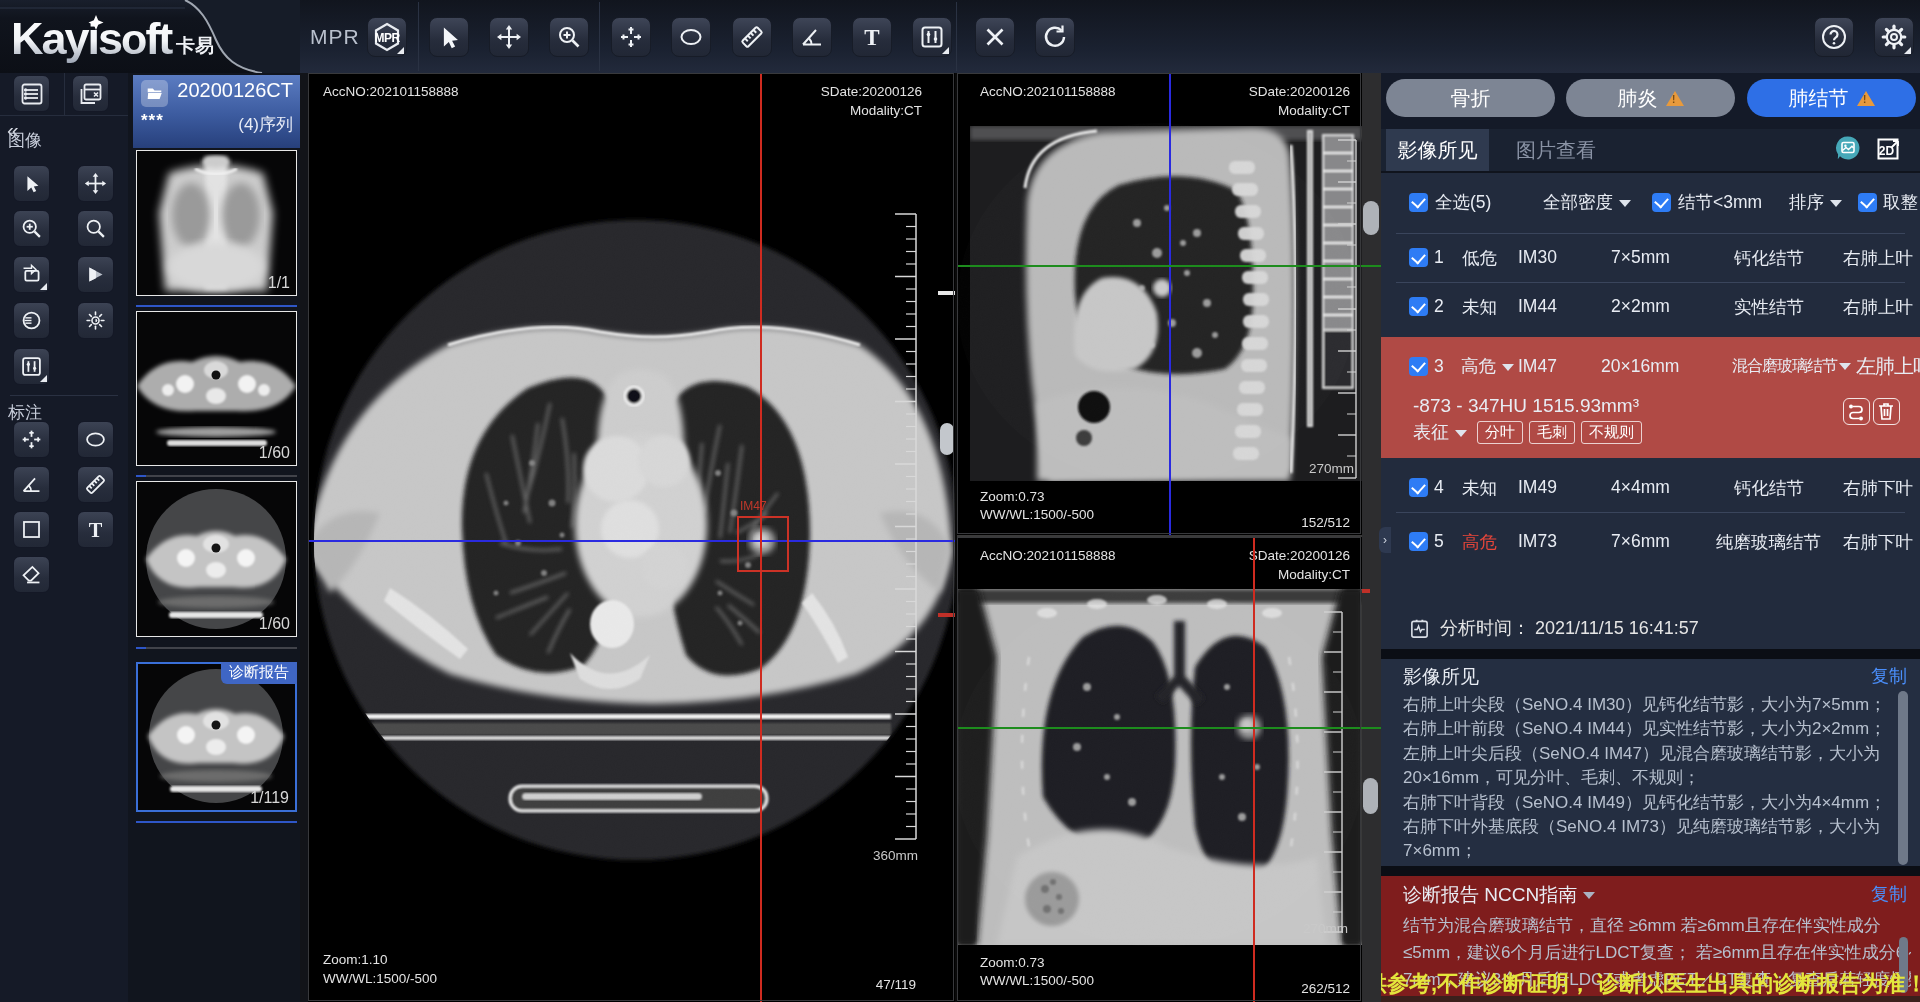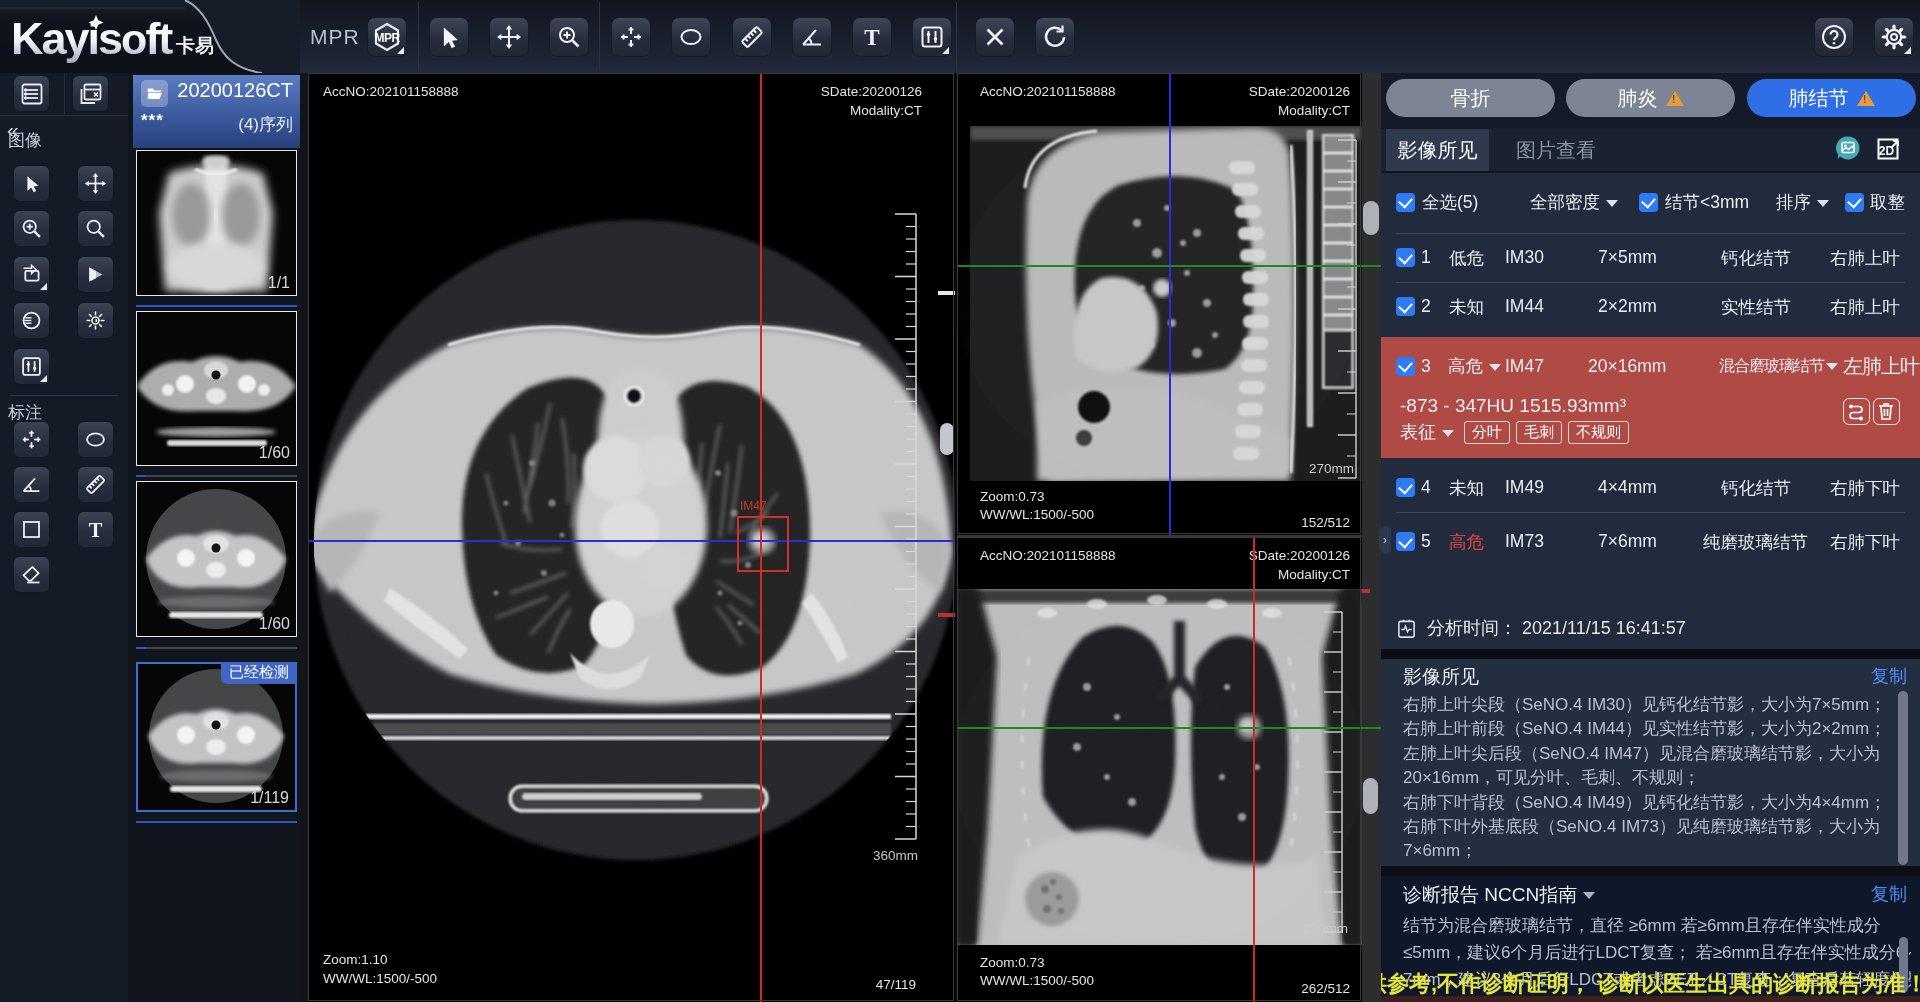--- a/index.html
+++ b/index.html
@@ -44,21 +44,21 @@
   .pill { position:absolute; top:6px; height:38px; width:169px; border-radius:19px;
     color:#fff; font-size:20px; display:flex; align-items:center; justify-content:center; gap:8px; }
   .warn { width:0; height:0; border-left:9px solid transparent; border-right:9px solid transparent;
     border-bottom:15px solid #e89a3c; position:relative; }
   .warn:after { content:"!"; position:absolute; left:-2.5px; top:3px; font-size:10px; color:#7a4a10; font-weight:bold; }
   .cb { width:19px; height:19px; border-radius:4px; background:#2e7cf5; position:relative; flex:none; }
   .cb:after { content:""; position:absolute; left:4.5px; top:2.5px; width:7px; height:10px;
     border-right:2.5px solid #fff; border-bottom:2.5px solid #fff; transform:rotate(42deg); }
   .caret { display:inline-block; width:0; height:0; border-left:6px solid transparent;
     border-right:6px solid transparent; border-top:7px solid #dfe4ec; vertical-align:middle; margin-left:6px; }
-  .row { position:absolute; left:0; width:500px; display:flex; align-items:center;
+  .row { position:absolute; left:13px; width:500px; display:flex; align-items:center;
     color:#e8ecf3; font-size:17.5px; }
   .row span { white-space:nowrap; }
   .bl { white-space:nowrap; overflow:hidden; }
   .rsep { position:absolute; left:15px; width:509px; height:1px; background:#3a455c; }
   .seclabel { color:#e8ecf3; font-size:19px; }
   .copy { position:absolute; right:13px; color:#4a8efa; font-size:18px; }
   .body-text { color:#b7c0ce; font-size:17px; line-height:24.4px; }
   .tag { display:inline-block; border:1px solid rgba(255,255,255,.75); border-radius:3px;
     font-size:15px; color:#fff; padding:1px 7px; margin-right:6px; }
 </style>
@@ -433,21 +433,21 @@
         <circle cx="78" cy="72" r="67" fill="#454648"></circle>
         <path d="M10,72 Q30,44 59,50 Q78,40 97,50 Q126,44 146,72 Q134,104 95,99 L61,99 Q22,104 10,72 Z" fill="#c4c4c4" filter="url(#b2)"></path>
         <ellipse cx="78" cy="57" rx="13" ry="9" fill="#e2e2e2" filter="url(#b1)"></ellipse>
         <circle cx="78" cy="61" r="4.5" fill="#141414"></circle>
         <circle cx="48" cy="71" r="9" fill="#f4f4f4" filter="url(#b1)"></circle>
         <circle cx="108" cy="71" r="9" fill="#f4f4f4" filter="url(#b1)"></circle>
         <ellipse cx="78" cy="83" rx="10" ry="8" fill="#ececec" filter="url(#b1)"></ellipse>
         <ellipse cx="78" cy="112" rx="56" ry="6" fill="#6c6c6c" filter="url(#b2)"></ellipse>
         <rect x="32" y="122" width="92" height="6" rx="3" fill="#e6e6e6" filter="url(#b1)"></rect>
       </svg>
-      <div class="abs" style="right:-2px;top:-2px;background:#3f66c4;color:#fff;font-size:15px;padding:1px 8px 2px;border-radius:0 0 0 6px">已经检测</div>
+      <div class="abs" style="right:-2px;top:-2px;background:#3f66c4;color:#fff;font-size:15px;padding:1px 8px 2px;border-radius:0 0 0 6px">诊断报告</div>
       <div class="tlabel">1/119</div>
     </div>
     <div class="abs" style="left:8px;top:748px;width:161px;height:2px;background:#2e56c8"></div>
   </div>
   <div id="vp-main" class="abs vp" style="left:300px;top:73px;width:656px;height:929px;">
     <div class="abs" style="left:0;top:0;width:8px;height:929px;background:#121419;z-index:5"></div>
     <div class="abs" style="left:8px;top:0;width:646px;height:928px;border:1px solid #38393c;z-index:6"></div>
     <svg class="abs" style="left:0;top:0" width="656" height="929" viewBox="0 0 656 929">
       <defs>
         <filter id="mb1">
@@ -887,21 +887,21 @@
       <span style="margin-left:10px">分析时间： 2021/11/15 16:41:57</span>
     </div>
     <div class="abs" style="left:0;top:576px;width:539px;height:10px;background:#0b0e15"></div>
     <div class="abs" style="left:0;top:586px;width:539px;height:207px;background:#242e41">
       <div class="seclabel abs" style="left:22px;top:5px">影像所见</div>
       <div class="copy" style="top:5px">复制</div>
       <div class="body-text abs bl" style="left:22px;top:34px;width:492px">右肺上叶尖段（SeNO.4 IM30）见钙化结节影，大小为7×5mm；<br>右肺上叶前段（SeNO.4 IM44）见实性结节影，大小为2×2mm；<br>左肺上叶尖后段（SeNO.4 IM47）见混合磨玻璃结节影，大小为<br>20×16mm，可见分叶、毛刺、不规则；<br>右肺下叶背段（SeNO.4 IM49）见钙化结节影，大小为4×4mm；<br>右肺下叶外基底段（SeNO.4 IM73）见纯磨玻璃结节影，大小为<br>7×6mm；</div>
       <div class="abs" style="left:517px;top:32px;width:10px;height:174px;border-radius:5px;background:#6f7989"></div>
     </div>
     <div class="abs" style="left:0;top:793px;width:539px;height:10px;background:#0b0e15"></div>
-    <div class="abs" style="left:0;top:803px;width:539px;height:126px;background:#0f172a;overflow:hidden">
+    <div class="abs" style="left:0;top:803px;width:539px;height:126px;background:#7f1d1d;overflow:hidden">
       <div class="seclabel abs" style="left:22px;top:6px">诊断报告 NCCN指南<span class="caret" style="border-top-color:#aab3c2"></span></div>
       <div class="copy" style="top:6px">复制</div>
       <div class="body-text abs bl" style="left:22px;top:37px;width:508px;line-height:26.8px">结节为混合磨玻璃结节，直径 ≥6mm 若≥6mm且存在伴实性成分<br>≤5mm，建议6个月后进行LDCT复查； 若≥6mm且存在伴实性成分6～<br>7mm，建议3个月后行LDCT或者虑PET／CT复查；复查后若轻度怀疑肺</div>
       <div class="abs" style="left:518px;top:61px;width:9px;height:56px;border-radius:5px;background:#6f7989"></div>
     </div>
     <div class="abs" style="left:0;top:896px;width:539px;height:27px;overflow:hidden">
       <div class="abs" style="left:-16px;top:0;width:600px;color:#e4e63c;font-size:22px;font-weight:bold;white-space:nowrap">供参考,不作诊断证明， 诊断以医生出具的诊断报告为准！</div>
     </div>
     <div class="abs" style="left:0;top:923px;width:539px;height:6px;background:#3b201c"></div>
   </div>

